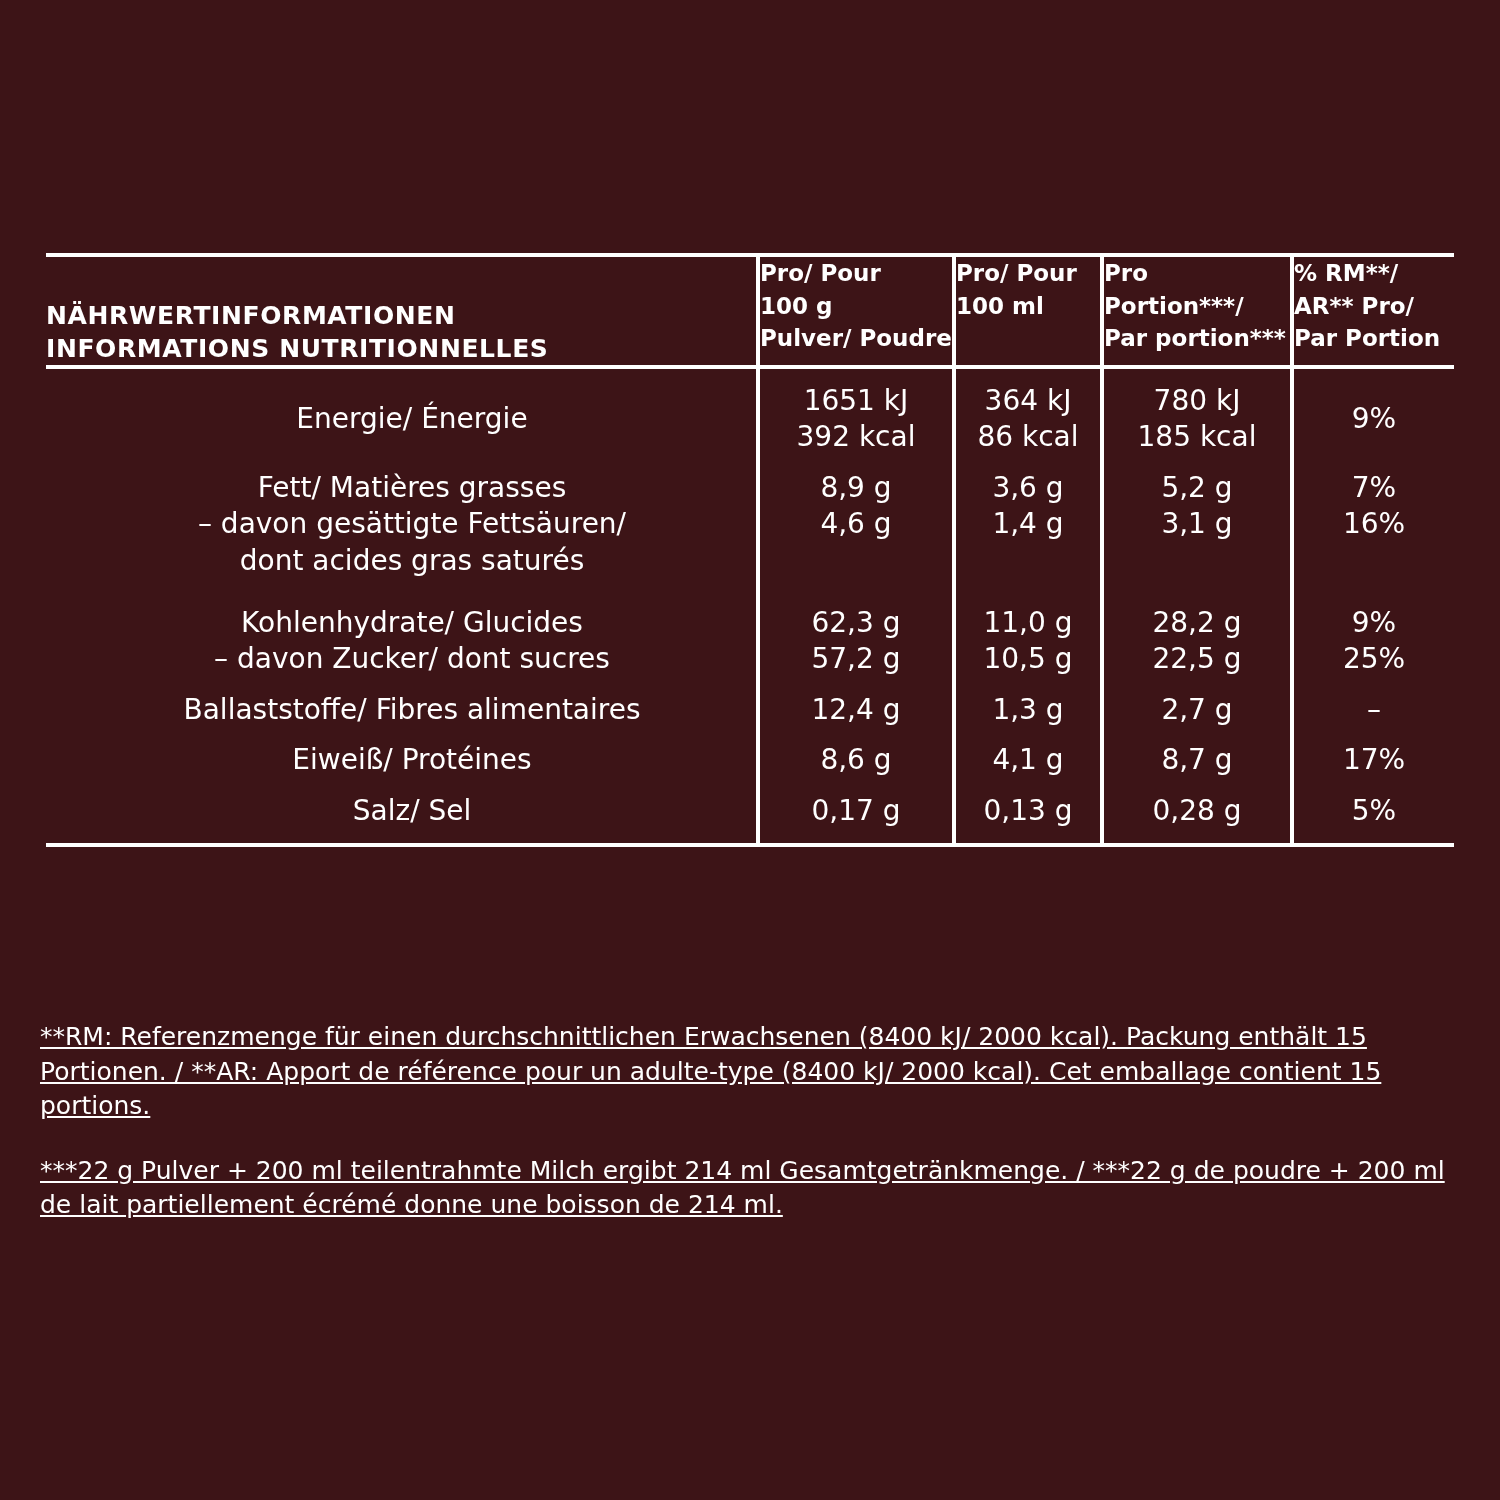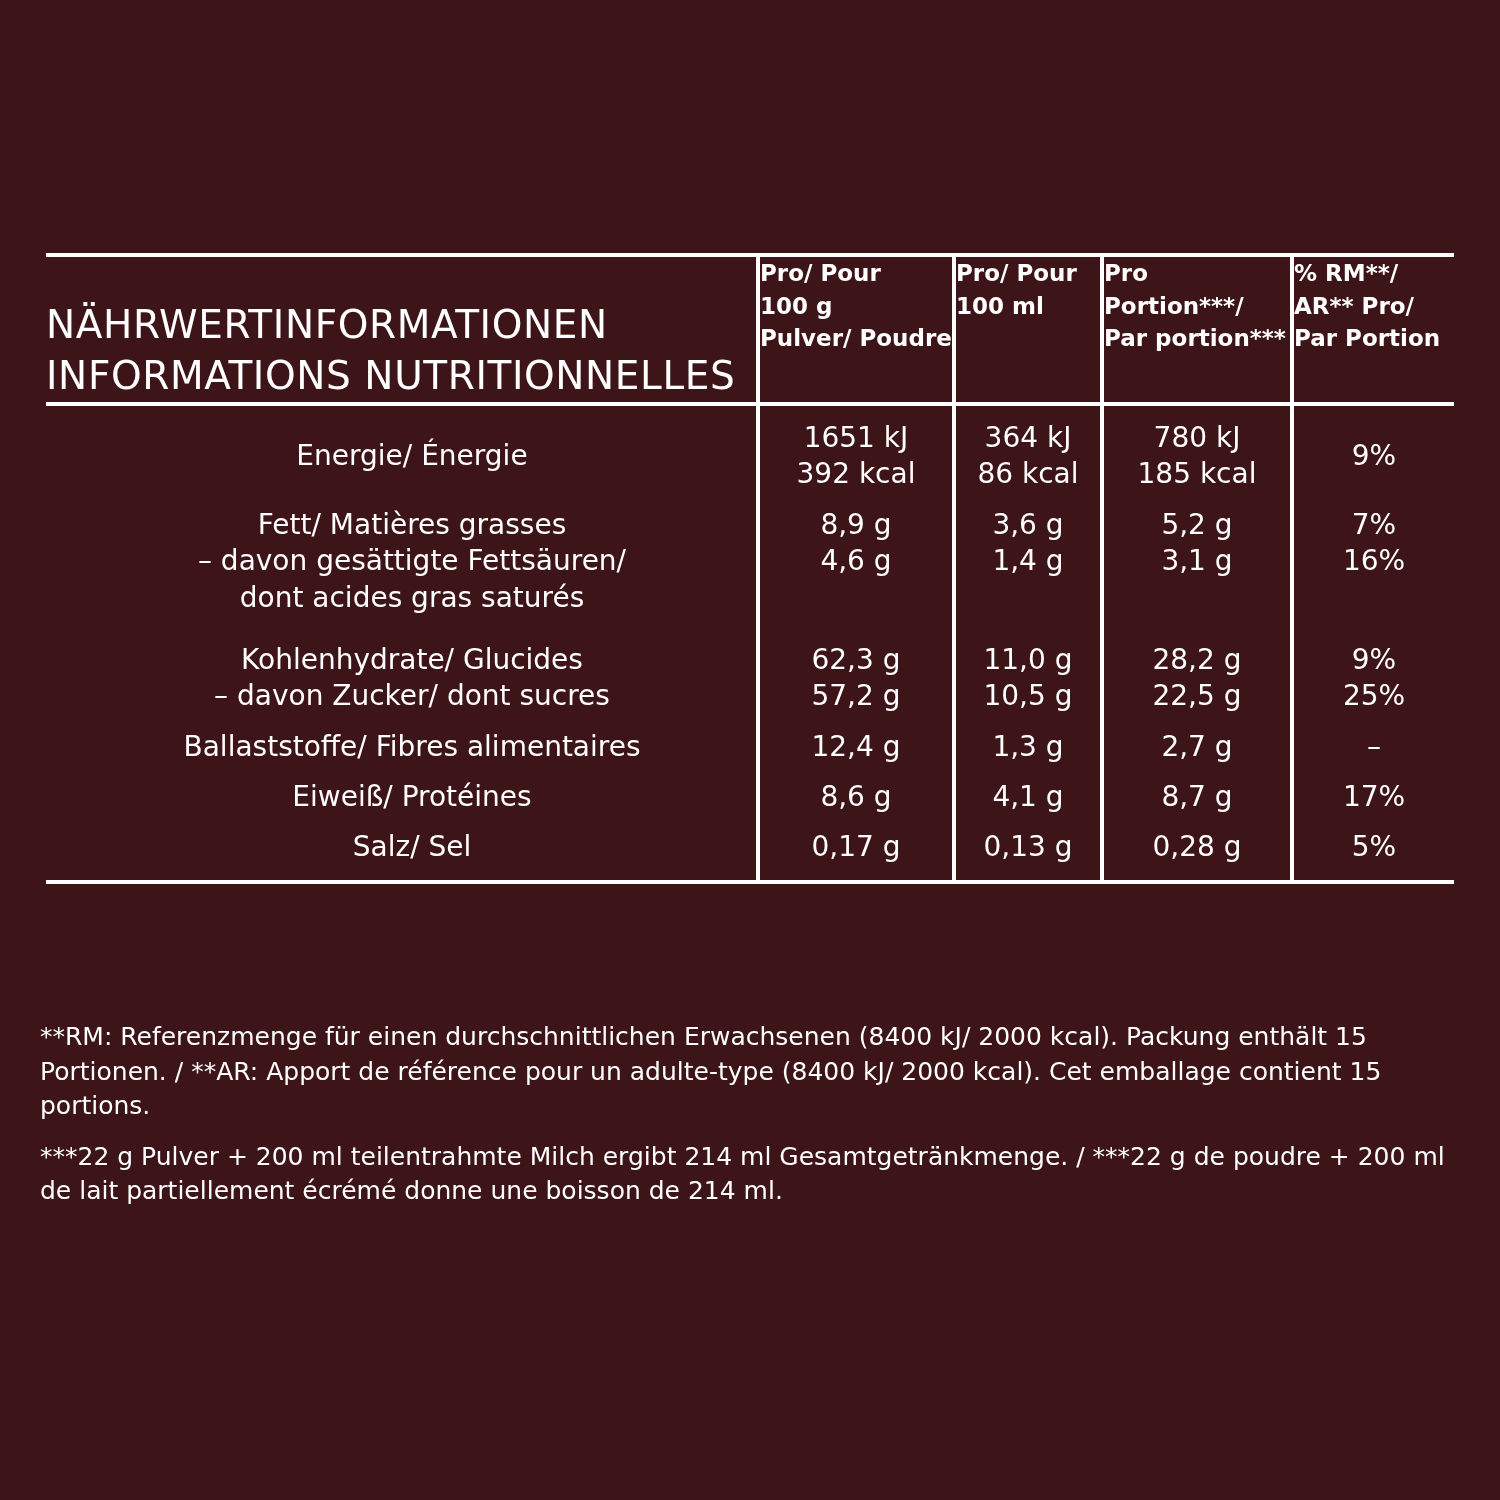--- a/index.html
+++ b/index.html
@@ -54,22 +54,22 @@
   col.c-port  { width: 190px; }
   col.c-rm    { width: 162px; }
 
   
   .hdr-row td {
     padding-top: 16px;
     padding-bottom: 12px;
   }
   .hdr-title {
     font-family: "DejaVu Sans", sans-serif;
-    font-weight: normal;
-    font-size: 39px;
+    font-weight: bold;
+    font-size: 25px;
     line-height: 1.32;
     letter-spacing: 0.6px;
     padding-left: 22px;
     padding-top: 42px !important;
     white-space: nowrap;
   }
   .hdr-col {
     font-weight: bold;
     font-size: 23px;
     line-height: 1.42;
@@ -109,26 +109,27 @@
   .two-line-label { line-height: 1.28; }
 
   
   .footnotes {
     position: absolute;
     left: 40px;
     top: 1020px;
     width: 1420px;
     font-size: 25px;
     line-height: 1.38;
+    text-decoration: underline;
   }
   .footnotes p {
     margin: 0 0 0 0;
   }
   .footnotes p.fn2 {
-    margin-top: 16px;
+    margin-top: 30px;
   }
 </style>
 </head>
 <body>
 
 <div class="page">
 
   <div class="nutrition-wrap">
     <table class="nutrition">
       <colgroup>

